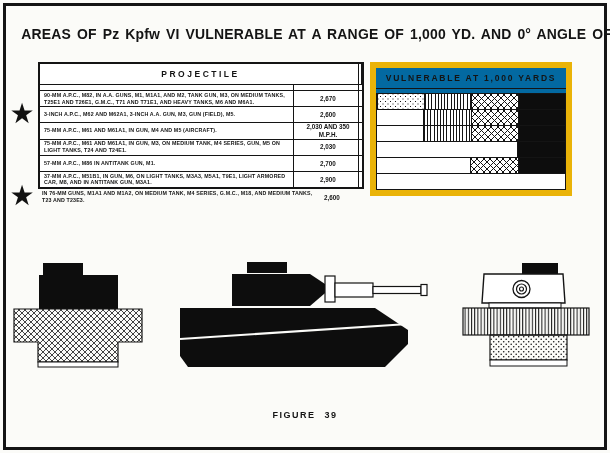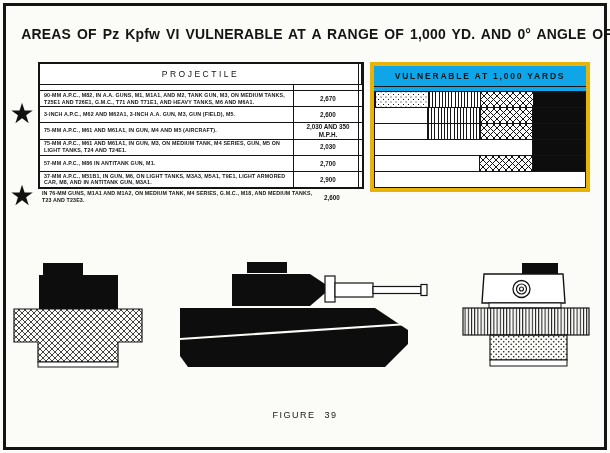--- a/index.html
+++ b/index.html
@@ -18,38 +18,38 @@
 
   .star { position:absolute; left:5px; width:34px; text-align:center;
     font-size:28px; line-height:28px; color:#111; }
   .star1 { top:100px; }
   .star2 { top:182px; }
 
   
   .dtable { position:absolute; left:38px; top:62px; width:326px;
     border:2px solid #141414; background:#fff; box-sizing:border-box; }
   .thead { display:flex; height:20px; border-bottom:1px solid #141414; }
-  .th { display:flex; align-items:center; justify-content:center; font-weight:normal; }
+  .th { display:flex; align-items:center; justify-content:center; font-weight:bold; }
   .th-proj { flex:1; font-size:8.5px; letter-spacing:2.5px; border-right:1px solid #141414; }
   .th-mv { width:68px; font-size:8px; letter-spacing:0.3px; }
   .sp-row { height:5px; border-bottom:1px solid #141414; position:relative; }
   .sp-row::after { content:""; position:absolute; right:68px; top:0; bottom:0; width:1px; background:#141414; }
   .trows { height:96px; display:flex; flex-direction:column; }
   .trow { flex:1; display:flex; border-bottom:1px solid #141414; overflow:hidden; }
   .trow:last-child { border-bottom:none; }
   .td-proj { flex:1; border-right:1px solid #141414; display:flex; align-items:center;
     padding:0 3px 0 4px; font-size:5.3px; font-weight:bold; line-height:1.3;
     letter-spacing:0.15px; text-transform:uppercase; overflow:hidden; }
   .td-mv { width:68px; box-sizing:border-box; display:flex; align-items:center; justify-content:center;
     text-align:center; font-size:6.3px; font-weight:bold; line-height:1.2; padding:0 7px; overflow:hidden; }
   .inner-rule { position:absolute; left:358px; top:62px; height:126px; width:1px; background:#141414; }
 
   
-  .chart { position:absolute; left:370px; top:62px; width:220px;
-    border:4px solid #eab308; background:#0ea5e9; box-sizing:border-box; }
+  .chart { position:absolute; left:370px; top:62px; width:202px;
+    border:6px solid #eab308; background:#0369a1; box-sizing:border-box; }
   .chart-head { height:20px; border-bottom:1px solid #141414; display:flex; align-items:center;
     justify-content:center; font-size:8.5px; font-weight:bold; letter-spacing:1.8px; }
   .chart-sp { height:4px; }
   .bands { height:97px; display:flex; flex-direction:column; }
   .band { flex:1; display:flex; border:1px solid #141414; box-sizing:border-box; background:#fff; }
   .band + .band { margin-top:-1px; }
   .cell { flex:1; }
   .cell.pat-dotted { border-left:1px solid #141414;
     background-image:radial-gradient(circle,#141414 0.8px,transparent 0.95px),
                      radial-gradient(circle,#141414 0.8px,transparent 0.95px);
@@ -67,21 +67,21 @@
   .foot-mv { position:absolute; left:298px; top:194px; width:68px; text-align:center;
     font-size:6.3px; font-weight:bold; }
 
   
   .drawing { position:absolute; }
   .d-front { left:13px; top:262px; }
   .d-side  { left:180px; top:260px; }
   .d-rear  { left:455px; top:258px; }
 
   .fig-caption { position:absolute; left:0; right:0; top:410px; text-align:center;
-    font-size:9px; font-weight:normal; letter-spacing:1.5px; word-spacing:5px; }
+    font-size:9px; font-weight:bold; letter-spacing:1.5px; word-spacing:5px; }
 </style>
 </head>
 <body>
 
 <div class="canvas">
   <div class="frame"></div>
 
   <div class="title">AREAS OF Pz Kpfw VI VULNERABLE AT A RANGE OF 1,000 YD. AND 0° ANGLE OF ATTACK</div>
 
   <div class="star star1">★</div>

